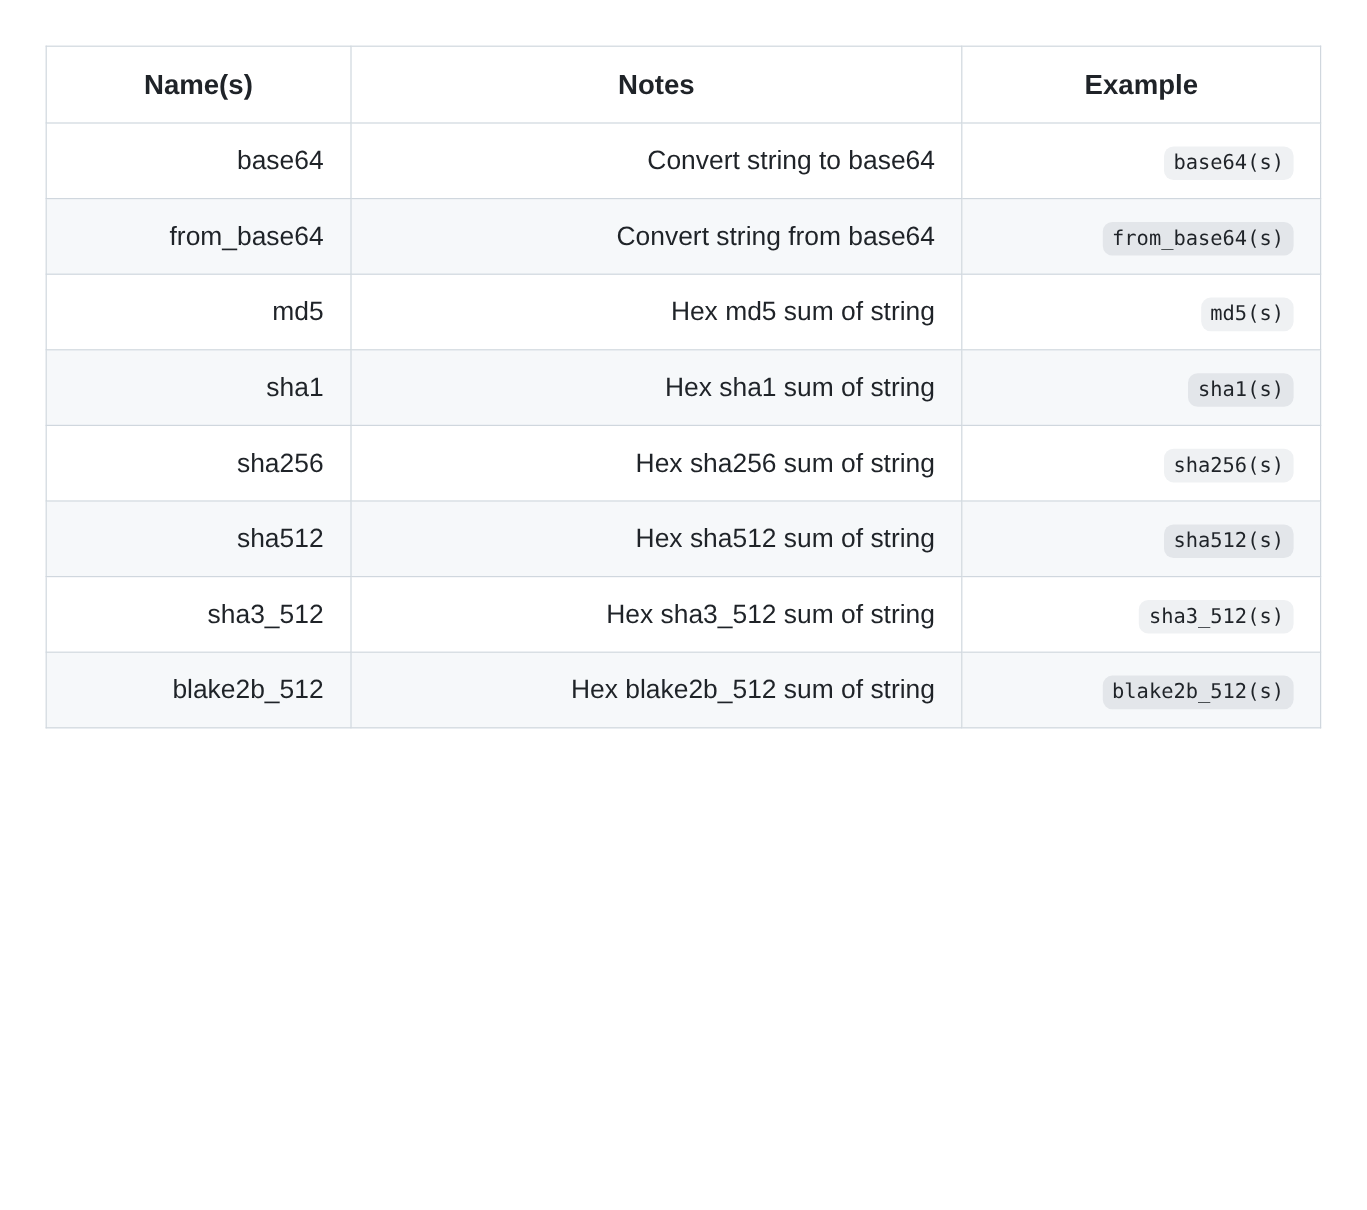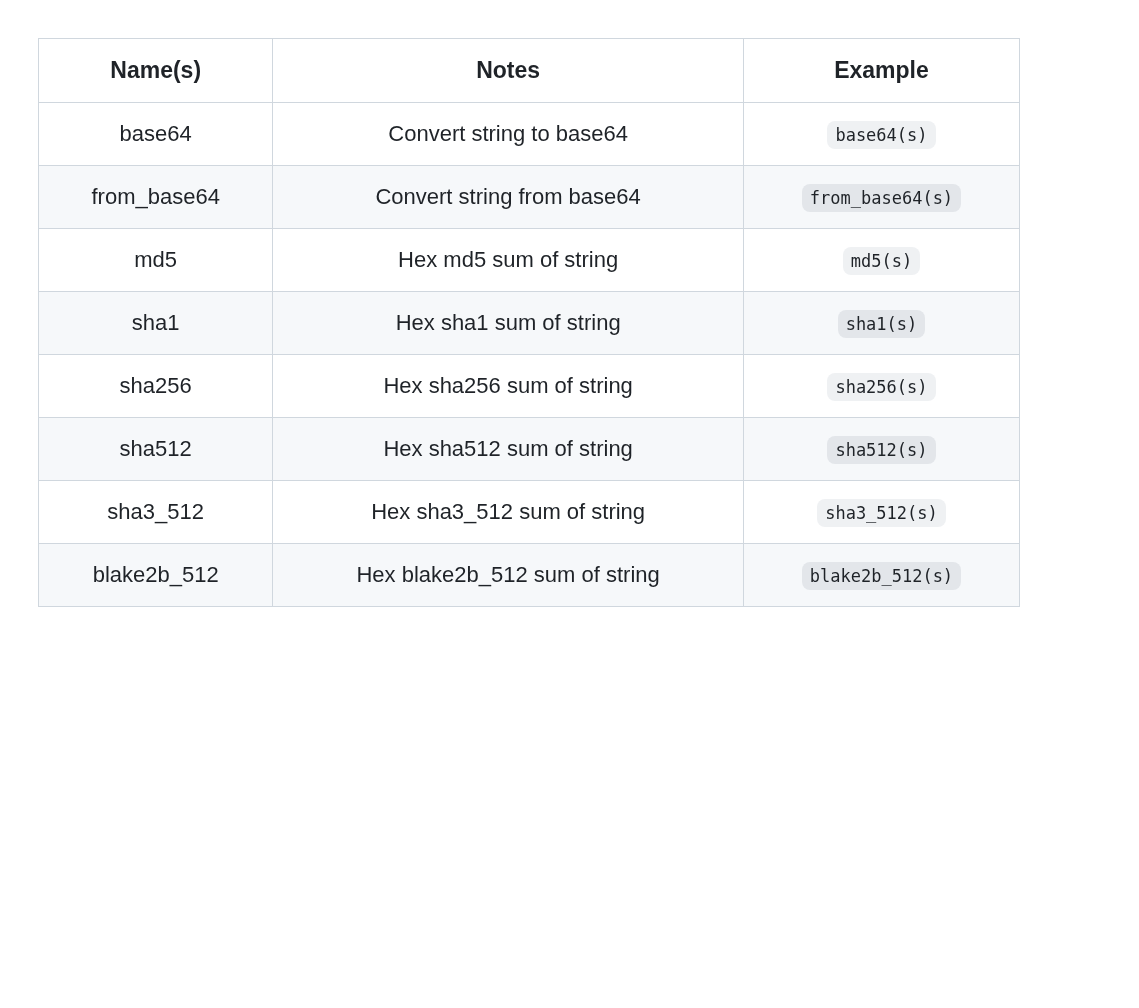--- a/index.html
+++ b/index.html
@@ -5,26 +5,26 @@
   body {
     margin: 0;
     padding: 38px;
     font-family: -apple-system, BlinkMacSystemFont, "Segoe UI", Helvetica, Arial, sans-serif;
     color: #1f2328;
     background: #ffffff;
     font-size: 22px;
   }
   table {
     border-collapse: collapse;
-    width: 982px;
+    width: 1063px;
   }
   th, td {
     border: 1px solid #d0d7de;
     padding: 18px 22px;
-    text-align: center;
+    text-align: right;
     vertical-align: middle;
   }
   th {
     font-weight: 600;
     text-align: center;
     font-size: 23px;
     background: #ffffff;
   }
   tbody tr:nth-child(even) td {
     background: #f6f8fa;

